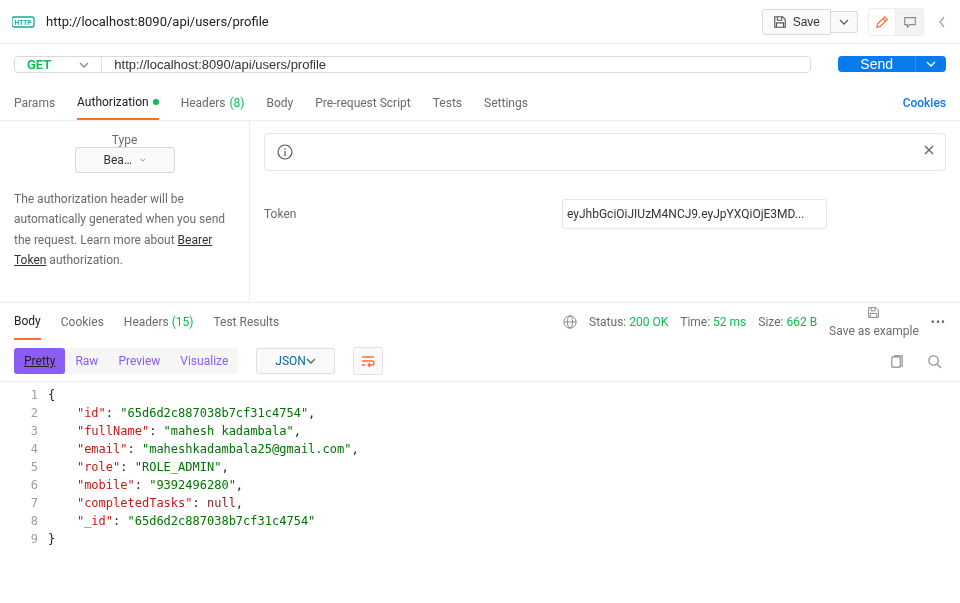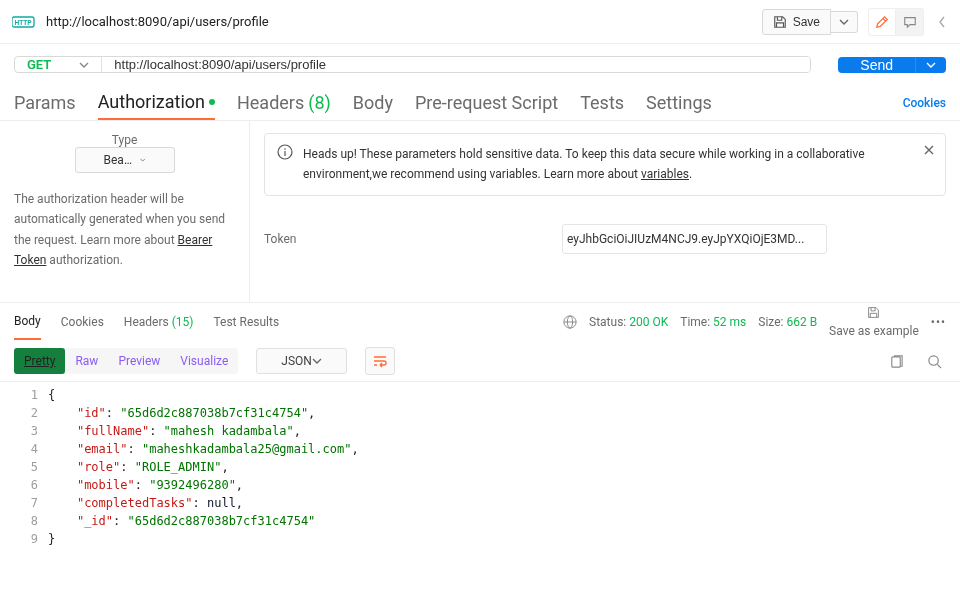--- a/index.html
+++ b/index.html
@@ -74,21 +74,21 @@
     align-items: center;
     justify-content: center;
     cursor: pointer;
   }
   .icon-btn-group { display: flex; gap: 0; }
   .icon-btn-group .icon-btn:first-child { border-top-right-radius:0; border-bottom-right-radius:0; }
   .icon-btn-group .icon-btn:last-child { border-left: none; border-top-left-radius:0; border-bottom-left-radius:0; background:#f3f3f3; }
 
   .req-row {
     display: flex;
-    align-items: flex-end;
+    align-items: flex-start;
     padding: 12px 14px;
     gap: 27px;
   }
   .method-url {
     display: flex;
     flex: 1;
     border: 1px solid #d9d9d9;
     border-radius: 4px;
     overflow: hidden;
   }
@@ -137,21 +137,21 @@
     padding: 0 14px;
     border-bottom: 1px solid #ededed;
     height: 36px;
     justify-content: space-between;
   }
   .tabs-left { display: flex; gap: 22px; height:100%;}
   .tab {
     display: flex;
     align-items: center;
     color: #6b6b6b;
-    font-size: 18px;
+    font-size: 12px;
     cursor: pointer;
     height: 100%;
     gap: 4px;
   }
   .tab.active { color: #212121; border-bottom: 2px solid #ff6c37; margin-bottom:-1px;}
   .tab .count { color: #0cbb52; }
   .tab .dot { width:6px; height:6px; background:#0cbb52; border-radius:50%; display:inline-block;}
   .cookies-link { color: #097bed; font-size: 12px; cursor:pointer; font-weight:500;}
 
   .auth-body {
@@ -239,35 +239,35 @@
   .resp-tabs-right .val-green { color:#0cbb52;}
   .save-example { display:flex; align-items:center; gap:5px; color:#6b6b6b; cursor:pointer;flex-direction:column;}
   .more-dots { cursor:pointer; letter-spacing:1px; color:#6b6b6b;}
 
   .view-row {
     display:flex; align-items:center; padding:6px 14px; gap:10px; border-bottom:1px solid #ededed;
     justify-content: space-between;
   }
   .view-row-left { display:flex; align-items:center; gap:18px;}
   .vtab { color:#8b5cf6; font-size:12px; cursor:pointer; padding:6px 10px; border-radius:3px;}
-  .vtab.active { background:#15803d; color:#212121;text-decoration:underline;}
-  .json-sel { display:flex; align-items:center; gap:0; border:1px solid #e0e0e0; background:#fafafa; padding:5px 24px; border-radius:3px; font-size:12px; color:#404040; cursor:pointer;}
+  .vtab.active { background:#8b5cf6; color:#212121;text-decoration:underline;}
+  .json-sel { display:flex; align-items:center; gap:0; border:1px solid #e0e0e0; background:#fafafa; padding:5px 18px; border-radius:3px; font-size:12px; color:#0369a1; cursor:pointer;}
   .wrap-btn { width:30px; height:28px; border:1px solid #e0e0e0; border-radius:3px; background:#fafafa; display:flex; align-items:center; justify-content:center; cursor:pointer;}
   .view-row-right { display:flex; gap:14px;}
   .view-row-right .ib { width:24px; height:24px; display:flex; align-items:center; justify-content:center; cursor:pointer; color:#6b6b6b;}
 
   .code-area { display:flex; font-family: Menlo, Consolas, monospace; font-size:12px; line-height:18px;}
   .gutter { width:48px; text-align:right; padding:4px 10px 4px 0; color:#9e9e9e; user-select:none;}
   .gutter div { height:18px;}
   .code { padding:4px 0;}
   .code div { height:18px; white-space:pre;}
   .pun { color:#212121;}
   .key { color:#c41a16;}
   .str { color:#007400;}
-  .null { color:#0f172a;}
+  .null { color:#7f1d1d;}
 
   svg { display:block;}
 </style>
 </head>
 <body>
 
 <div class="top-bar">
   <span class="http-badge">
     <svg width="24" height="14" viewBox="0 0 24 14">
       <rect x="0" y="2" width="22" height="10" rx="2" fill="none" stroke="#11a9a1" stroke-width="1.3"></rect>
@@ -365,23 +365,20 @@
   </div>
   <div class="auth-right">
     <div class="notice">
       <span>
         <svg width="16" height="16" viewBox="0 0 16 16">
             <circle cx="8" cy="8" r="7" fill="none" stroke="#555" stroke-width="1.2"></circle>
             <circle cx="8" cy="5" r="0.8" fill="#555"></circle>
             <rect x="7.4" y="7" width="1.2" height="5" fill="#555"></rect>
           </svg>
       </span>
-      <div class="content">
-        <span>Heads up! These parameters hold sensitive data. To keep this data secure while working in a collaborative environment,we recommend using variables. Learn more about </span><span class="vlink">variables</span><span>.</span>
-      </div>
       <span class="close">
         <svg width="12" height="12" viewBox="0 0 12 12">
             <path stroke="#666" stroke-width="1.4" d="M2 2l8 8M10 2l-8 8"></path>
           </svg>
       </span>
     </div>
     <div class="token-row">
       <span class="label">Token</span>
       <div class="token-input">eyJhbGciOiJIUzM4NCJ9.eyJpYXQiOjE3MD...</div>
     </div>

